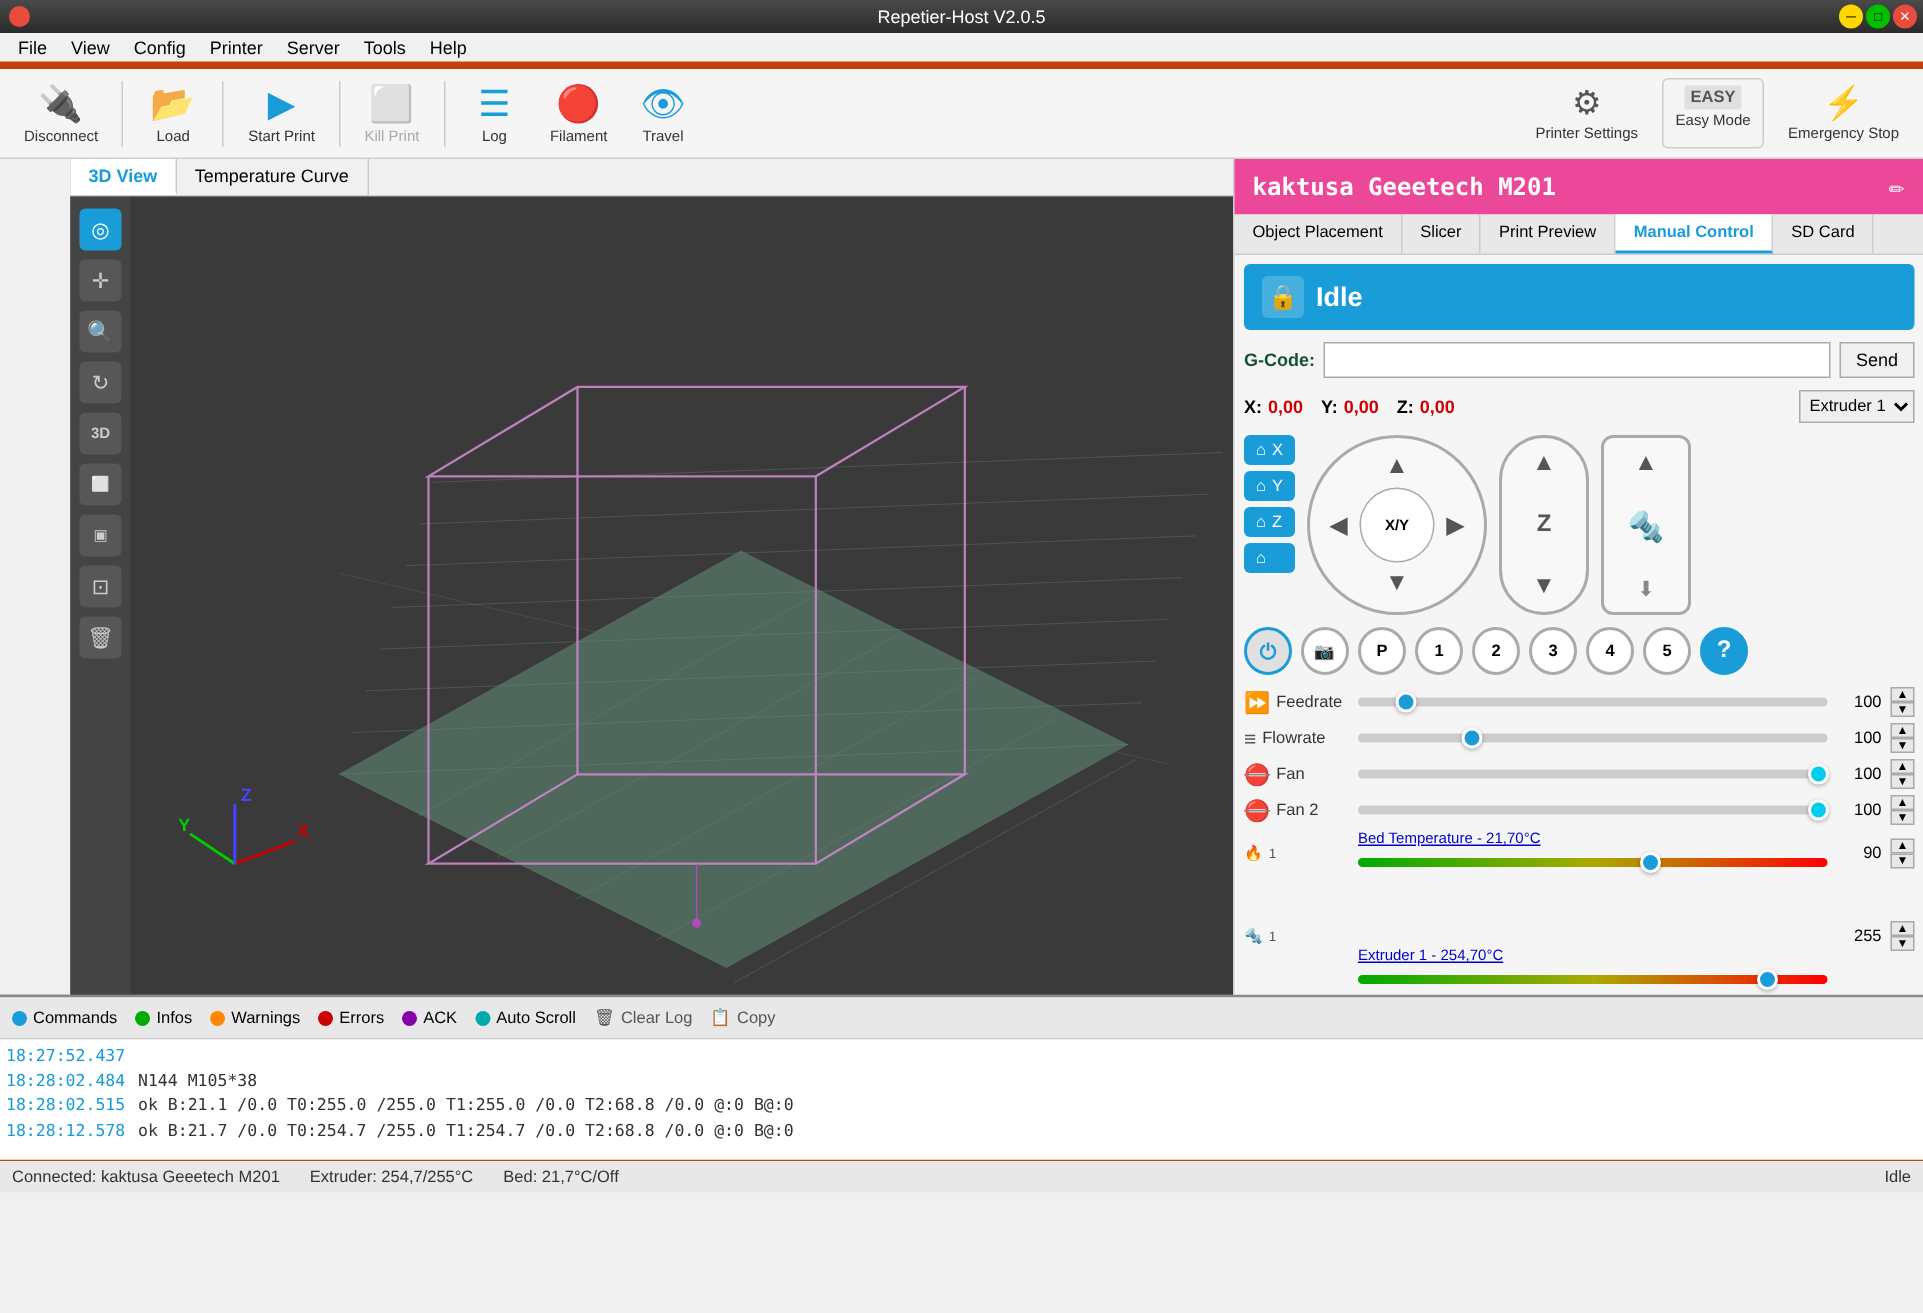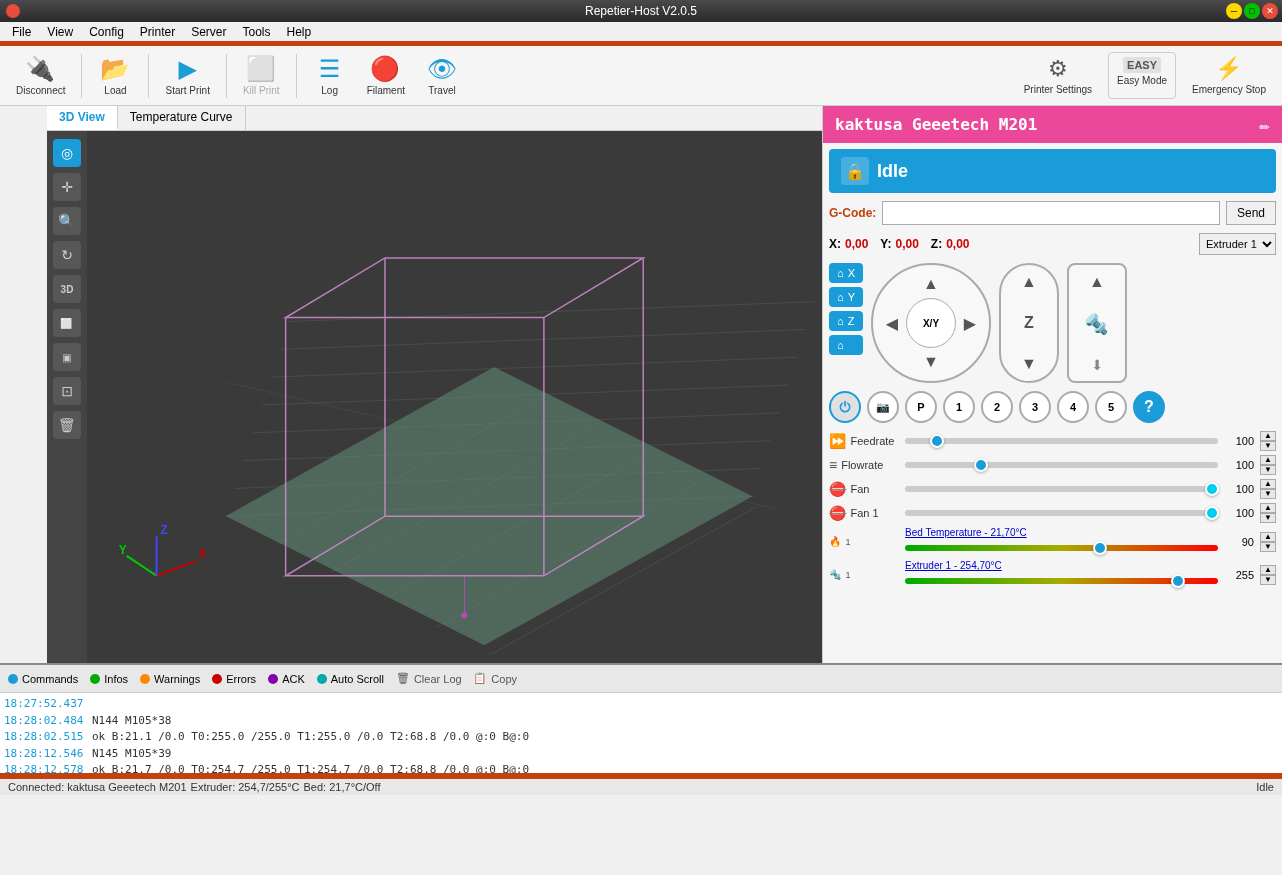--- a/index.html
+++ b/index.html
@@ -61,21 +61,21 @@
     .panel-tab.active { background: white; font-weight: bold; color: #1a9cd8; border-bottom: 2px solid #1a9cd8; }
     
     #panel-content { flex: 1; overflow-y: auto; padding: 8px; }
     
     
     .status-row { background: #1a9cd8; color: white; padding: 8px 12px; display: flex; align-items: center; gap: 8px; margin-bottom: 8px; font-size: 16px; font-weight: bold; border-radius: 4px; }
     .status-icon { width: 28px; height: 28px; background: rgba(255,255,255,0.2); border-radius: 4px; display: flex; align-items: center; justify-content: center; }
     
     
     .gcode-row { display: flex; gap: 6px; margin-bottom: 8px; align-items: center; }
-    .gcode-label { font-size: 12px; font-weight: bold; color: #c2410c; }
+    .gcode-label { font-size: 12px; font-weight: bold; color: #14532d; }
     .gcode-input { flex: 1; height: 24px; border: 1px solid #aaa; padding: 0 4px; font-size: 12px; }
     .send-btn { background: #f0f0f0; border: 1px solid #aaa; padding: 2px 10px; cursor: pointer; font-size: 12px; height: 24px; }
     
     
     .coords-row { display: flex; align-items: center; gap: 12px; margin-bottom: 8px; }
     .coord-item { display: flex; align-items: center; gap: 4px; }
     .coord-label { font-weight: bold; font-size: 12px; }
     .coord-value { color: #cc0000; font-weight: bold; font-size: 12px; }
     .extruder-select { height: 22px; font-size: 11px; border: 1px solid #aaa; padding: 0 2px; margin-left: auto; }
     
@@ -137,21 +137,21 @@
     .log-filter-dot.purple { background: #8800aa; }
     .log-filter-dot.teal { background: #00aaaa; }
     .log-action { display: flex; align-items: center; gap: 4px; cursor: pointer; font-size: 11px; color: #555; }
     
     #log-content { flex: 1; overflow-y: auto; background: white; font-family: monospace; font-size: 11px; padding: 3px 4px; }
     .log-line { display: flex; gap: 8px; line-height: 1.5; }
     .log-time { color: #1a9cd8; min-width: 80px; }
     .log-text { color: #333; }
     
     
-    #statusbar { background: #e8e8e8; border-top: 6px solid #c2410c; height: 22px; display: flex; align-items: center; padding: 0 8px; font-size: 11px; gap: 4px; }
+    #statusbar { background: #e8e8e8; border-top: 1px solid #c2410c; height: 22px; display: flex; align-items: center; padding: 0 8px; font-size: 11px; gap: 20px; }
     .status-item { color: #333; }
     
     
     #scene-svg { width: 100%; height: 100%; }
     
     #panel-content { position: relative; }
   </style>
 </head>
 <body>
 
@@ -311,20 +311,27 @@
     </div>
   </div>
 
   <div id="right-panel">
 
     <div id="printer-header">
       <span style="font-family: monospace;">kaktusa Geeetech M201</span>
       <span class="edit-icon">✏</span>
     </div>
 
+    <div id="panel-tabs">
+      <div class="panel-tab">Object Placement</div>
+      <div class="panel-tab">Slicer</div>
+      <div class="panel-tab">Print Preview</div>
+      <div class="panel-tab active">Manual Control</div>
+      <div class="panel-tab">SD Card</div>
+    </div>
 
     <div id="panel-content" style="flex:1; overflow-y:auto; padding:6px; position:relative;">
 
       <div class="status-row">
         <div class="status-icon">🔒</div>
         <span style="font-size:18px;">Idle</span>
       </div>
 
       <div class="gcode-row">
         <span class="gcode-label">G-Code:</span>
@@ -451,21 +458,21 @@
         <span class="slider-value">100</span>
         <div class="slider-spinner">
           <div class="spin-btn">▲</div>
           <div class="spin-btn">▼</div>
         </div>
       </div>
 
       <div class="slider-row">
         <div style="display:flex; align-items:center; gap:4px; width:70px;">
           <span style="font-size:14px; color:#888; text-decoration: line-through;">⛔</span>
-          <span class="slider-label">Fan 1</span>
+          <span class="slider-label">Fan 2</span>
         </div>
         <div class="slider-container">
           <div class="slider-track gray" style="background:#ccc;"></div>
           <input type="range" min="0" max="255" value="255" style="position: absolute; top: 0px; left: 0px; width: 100%; opacity: 0; cursor: pointer; height: 100%;">
           <div class="slider-thumb cyan" style="left:96%;"></div>
         </div>
         <span class="slider-value">100</span>
         <div class="slider-spinner">
           <div class="spin-btn">▲</div>
           <div class="spin-btn">▼</div>
@@ -491,21 +498,21 @@
           <div class="spin-btn">▼</div>
         </div>
       </div>
 
       <div class="slider-row">
         <div style="display:flex; align-items:center; gap:4px; width:70px;">
           <span style="font-size:10px; color:#555;">🔩</span>
           <span style="font-size:9px; color:#555;">1</span>
         </div>
         <div style="flex:1;">
-          <span class="temp-label" style="font-size:10px; display:block;">Extruder 1 - 254,70°C</span>
+          <span class="temp-label" style="font-size:10px; display:block;margin-top:45px;">Extruder 1 - 254,70°C</span>
           <div class="slider-container" style="margin-top:2px;">
             <div class="slider-track green-red"></div>
             <input type="range" min="0" max="300" value="255" style="position: absolute; top: 0px; left: 0px; width: 100%; opacity: 0; cursor: pointer; height: 100%;">
             <div class="slider-thumb blue" style="left:85%;"></div>
           </div>
         </div>
         <span class="slider-value">255</span>
         <div class="slider-spinner">
           <div class="spin-btn">▲</div>
           <div class="spin-btn">▼</div>
@@ -556,24 +563,20 @@
     <div class="log-line">
       <span class="log-time">18:27:52.437</span>
     </div>
     <div class="log-line">
       <span class="log-time">18:28:02.484</span>
       <span class="log-text">N144 M105*38</span>
     </div>
     <div class="log-line">
       <span class="log-time">18:28:02.515</span>
       <span class="log-text">ok B:21.1 /0.0 T0:255.0 /255.0 T1:255.0 /0.0 T2:68.8 /0.0 @:0 B@:0</span>
-    </div>
-    <div class="log-line">
-      <span class="log-time">18:28:12.546</span>
-      <span class="log-text">N145 M105*39</span>
     </div>
     <div class="log-line">
       <span class="log-time">18:28:12.578</span>
       <span class="log-text">ok B:21.7 /0.0 T0:254.7 /255.0 T1:254.7 /0.0 T2:68.8 /0.0 @:0 B@:0</span>
     </div>
   </div>
 </div>
 
 <div id="statusbar">
   <span class="status-item">Connected: kaktusa Geeetech M201</span>

